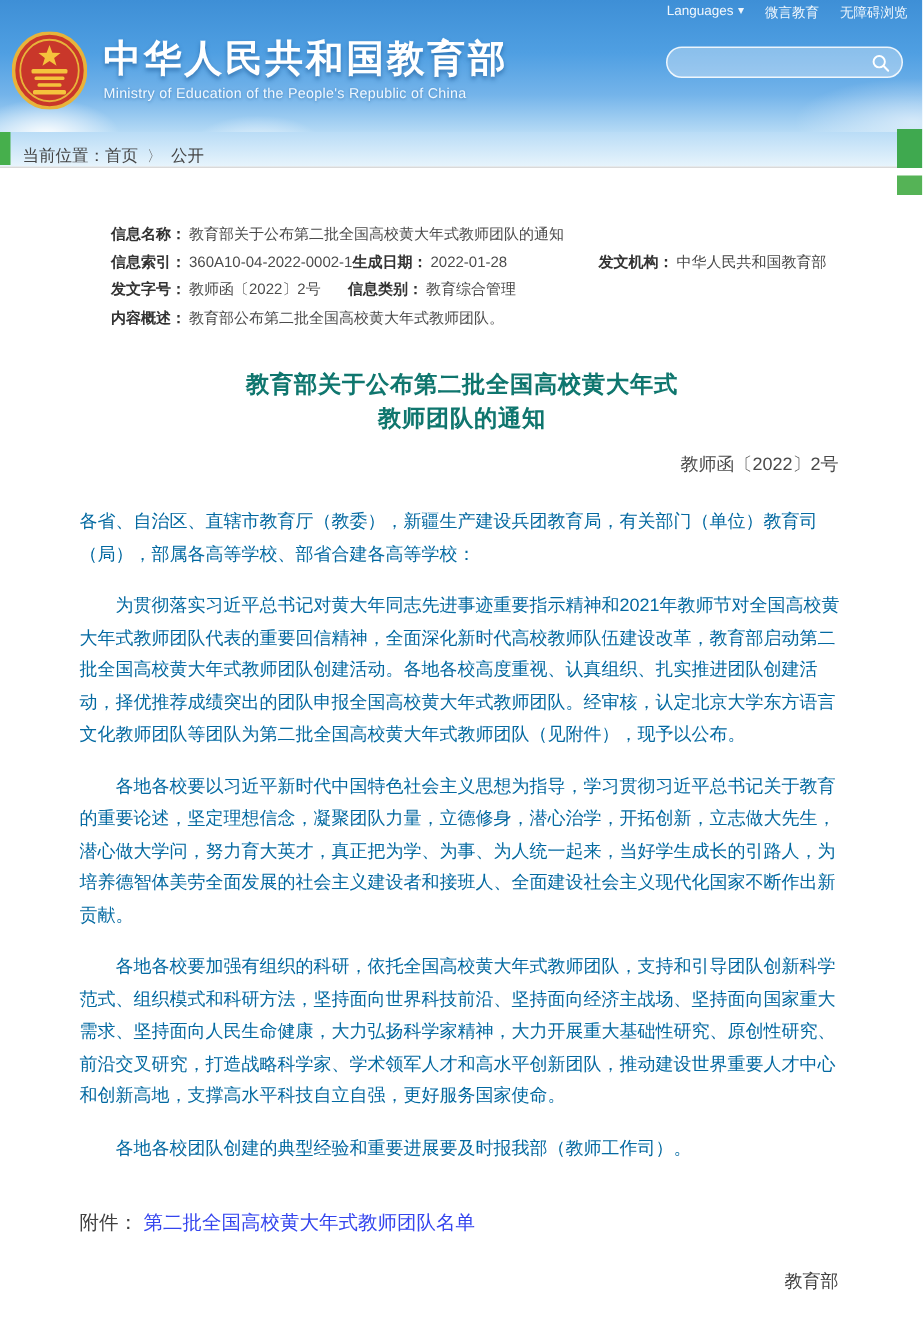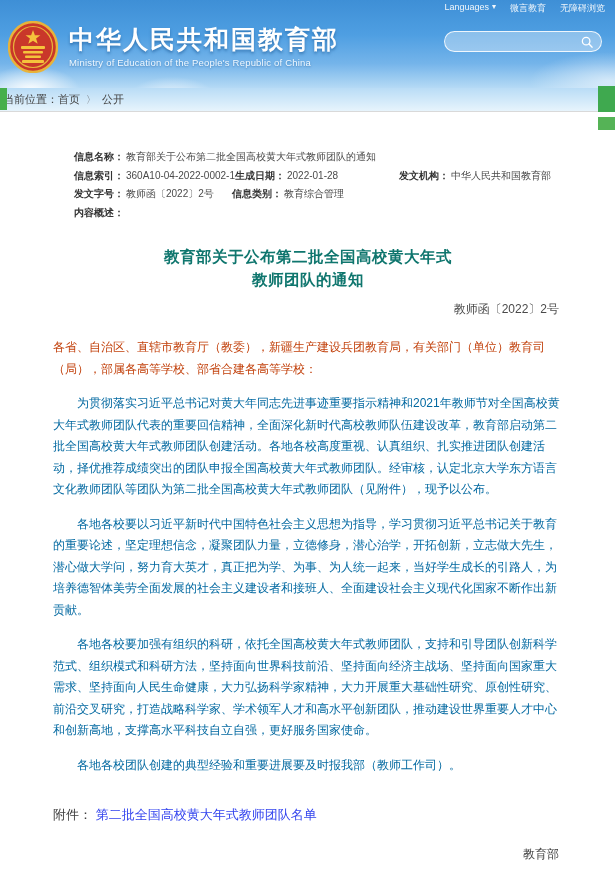--- a/index.html
+++ b/index.html
@@ -22,21 +22,21 @@
   .emblem{width:50px;height:52px;margin-right:11px;flex:0 0 auto;}
   .site-title{font-size:25px;font-weight:bold;color:#fff;letter-spacing:2px;text-shadow:0 2px 3px rgba(18,78,138,.55);line-height:1.1;}
   .site-subtitle{font-size:9.5px;color:#f0f8ff;margin-top:4px;letter-spacing:.2px;text-shadow:0 1px 2px rgba(18,78,138,.45);}
   .search-box{position:absolute;top:31px;right:13px;width:158px;height:21px;border:1px solid rgba(255,255,255,.85);
     background:rgba(255,255,255,.35);border-radius:12px;display:flex;align-items:center;padding:0 8px;box-sizing:border-box;}
   .search-box input{flex:1;min-width:0;border:0;background:transparent;outline:none;font-size:11px;color:#fff;}
   .search-icon{display:flex;align-items:center;cursor:pointer;}
 
   
   .breadcrumb-bar{height:23px;background:linear-gradient(180deg,#b9dcf6,#e7f4fc);
-    display:flex;align-items:center;font-size:11px;color:#444;padding-left:3px;border-bottom:1px solid #d9d9d9;}
+    display:flex;align-items:flex-end;font-size:11px;color:#444;padding-left:15px;border-bottom:1px solid #d9d9d9;}
   .breadcrumb-bar a{color:#444;text-decoration:none;cursor:pointer;}
   .crumb-sep{margin:0 6px;color:#666;font-size:10px;}
 
   
   .widget{position:absolute;background:#46af4c;}
   .widget-left{left:0;top:88px;width:7px;height:22px;}
   .widget-r1{right:0;top:86px;width:17px;height:26px;background:#3fa94f;}
   .widget-r2{right:0;top:117px;width:17px;height:13px;background:#55b356;}
 
   
@@ -45,21 +45,21 @@
   .meta-row{display:flex;white-space:nowrap;margin-left:16px;}
   .m-label{font-weight:bold;color:#333;flex:0 0 auto;width:52px;}
   .mv-a{min-width:106px;}
   .mv-b{min-width:112px;}
   .m-value{flex:0 0 auto;}
 
   .doc-title{margin:24px 0 0;font-size:15.5px;line-height:22.5px;font-weight:bold;color:#0f766e;text-align:center;letter-spacing:.5px;}
   .doc-title span{display:block;}
   .doc-number{margin-top:10px;text-align:right;font-size:12px;line-height:16px;color:#4a4a4a;padding-right:4px;}
 
-  .salutation{margin:20px 0 0;font-size:12px;line-height:21.5px;color:#c2410c;}
+  .salutation{margin:20px 0 0;font-size:12px;line-height:21.5px;color:#0369a1;}
   .para{margin:13px 0 0;font-size:12px;line-height:21.5px;color:#0369a1;text-indent:2em;}
   .attachment{margin:28px 0 0;font-size:13px;line-height:21.5px;color:#404040;}
   .att-link{color:#3344ee;text-decoration:none;cursor:pointer;}
   .signer{margin-top:18px;text-align:right;font-size:12px;line-height:21.5px;padding-right:4px;}
   .date{margin-top:18px;text-align:right;font-size:12px;line-height:21.5px;padding-right:2px;}
 </style>
 </head>
 <body>
 
 <div class="page">
@@ -132,20 +132,21 @@
         <span class="m-value">中华人民共和国教育部</span>
       </div>
       <div class="meta-row">
         <span class="m-label">发文字号：</span>
         <span class="m-value mv-a">教师函〔2022〕2号</span>
         <span class="m-label">信息类别：</span>
         <span class="m-value">教育综合管理</span>
       </div>
       <div class="meta-row">
         <span class="m-label">内容概述：</span>
+        <span class="m-value">教育部公布第二批全国高校黄大年式教师团队。</span>
       </div>
     </div>
 
     <h1 class="doc-title">
       <span>教育部关于公布第二批全国高校黄大年式</span>
       <span>教师团队的通知</span>
     </h1>
 
     <div class="doc-number">教师函〔2022〕2号</div>
 

